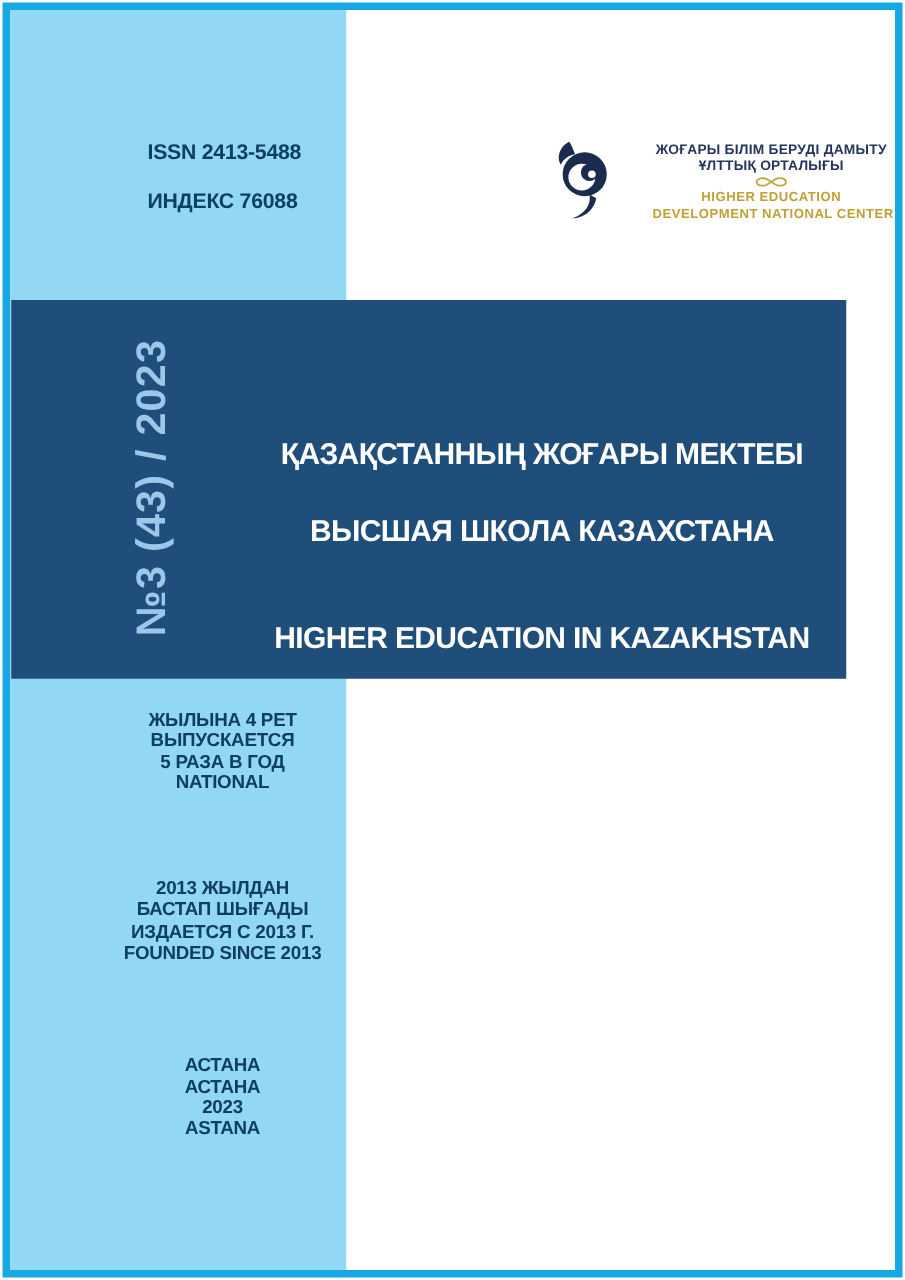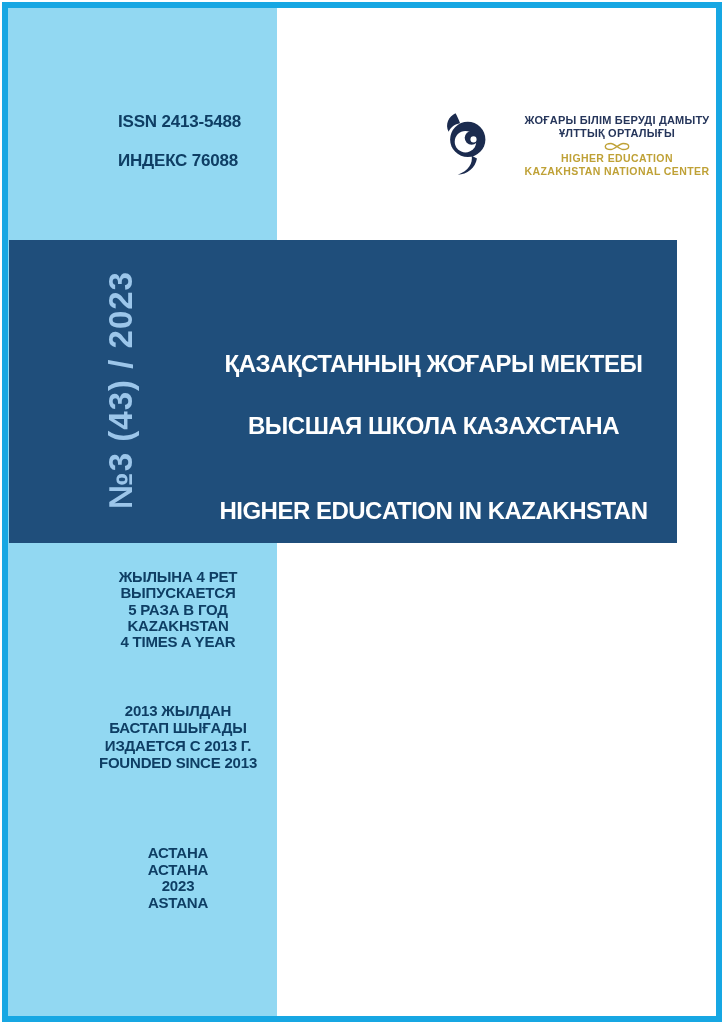--- a/index.html
+++ b/index.html
@@ -101,36 +101,35 @@
     </span>
     <div class="logo-text">
       <div class="logo-kk">ЖОҒАРЫ БІЛІМ БЕРУДІ ДАМЫТУ</div>
       <div class="logo-kk">ҰЛТТЫҚ ОРТАЛЫҒЫ</div>
       <div class="logo-divider">
         <svg width="26" height="9" viewBox="0 0 30 10" aria-hidden="true">
           <path d="M8 1.5 C4 1.5 1.5 3 1.5 5 C1.5 7 4 8.5 8 8.5 C12 8.5 18 1.5 22 1.5 C26 1.5 28.5 3 28.5 5 C28.5 7 26 8.5 22 8.5 C18 8.5 12 1.5 8 1.5" stroke="#bfa136" stroke-width="1.6" fill="none"></path>
         </svg>
       </div>
       <div class="logo-en">HIGHER EDUCATION</div>
-      <div class="logo-en">KAZAKHSTAN NATIONAL CENTER</div>
+      <div class="logo-en">DEVELOPMENT NATIONAL CENTER</div>
     </div>
   </div>
 
   <div class="band"></div>
   <div class="issue">№3 (43) / 2023</div>
   <div class="band-title t1">ҚАЗАҚСТАННЫҢ ЖОҒАРЫ МЕКТЕБІ</div>
   <div class="band-title t2">ВЫСШАЯ ШКОЛА КАЗАХСТАНА</div>
   <div class="band-title t3">HIGHER EDUCATION IN KAZAKHSTAN</div>
 
   <div class="col-block freq">
     <div>ЖЫЛЫНА 4 РЕТ</div>
     <div>ВЫПУСКАЕТСЯ</div>
     <div>5 РАЗА В ГОД</div>
-    <div>KAZAKHSTAN</div>
-    <div>4 TIMES A YEAR</div>
+    <div>NATIONAL</div>
   </div>
 
   <div class="col-block founded">
     <div>2013 ЖЫЛДАН</div>
     <div>БАСТАП ШЫҒАДЫ</div>
     <div>ИЗДАЕТСЯ С 2013 Г.</div>
     <div>FOUNDED SINCE 2013</div>
   </div>
 
   <div class="col-block imprint">

